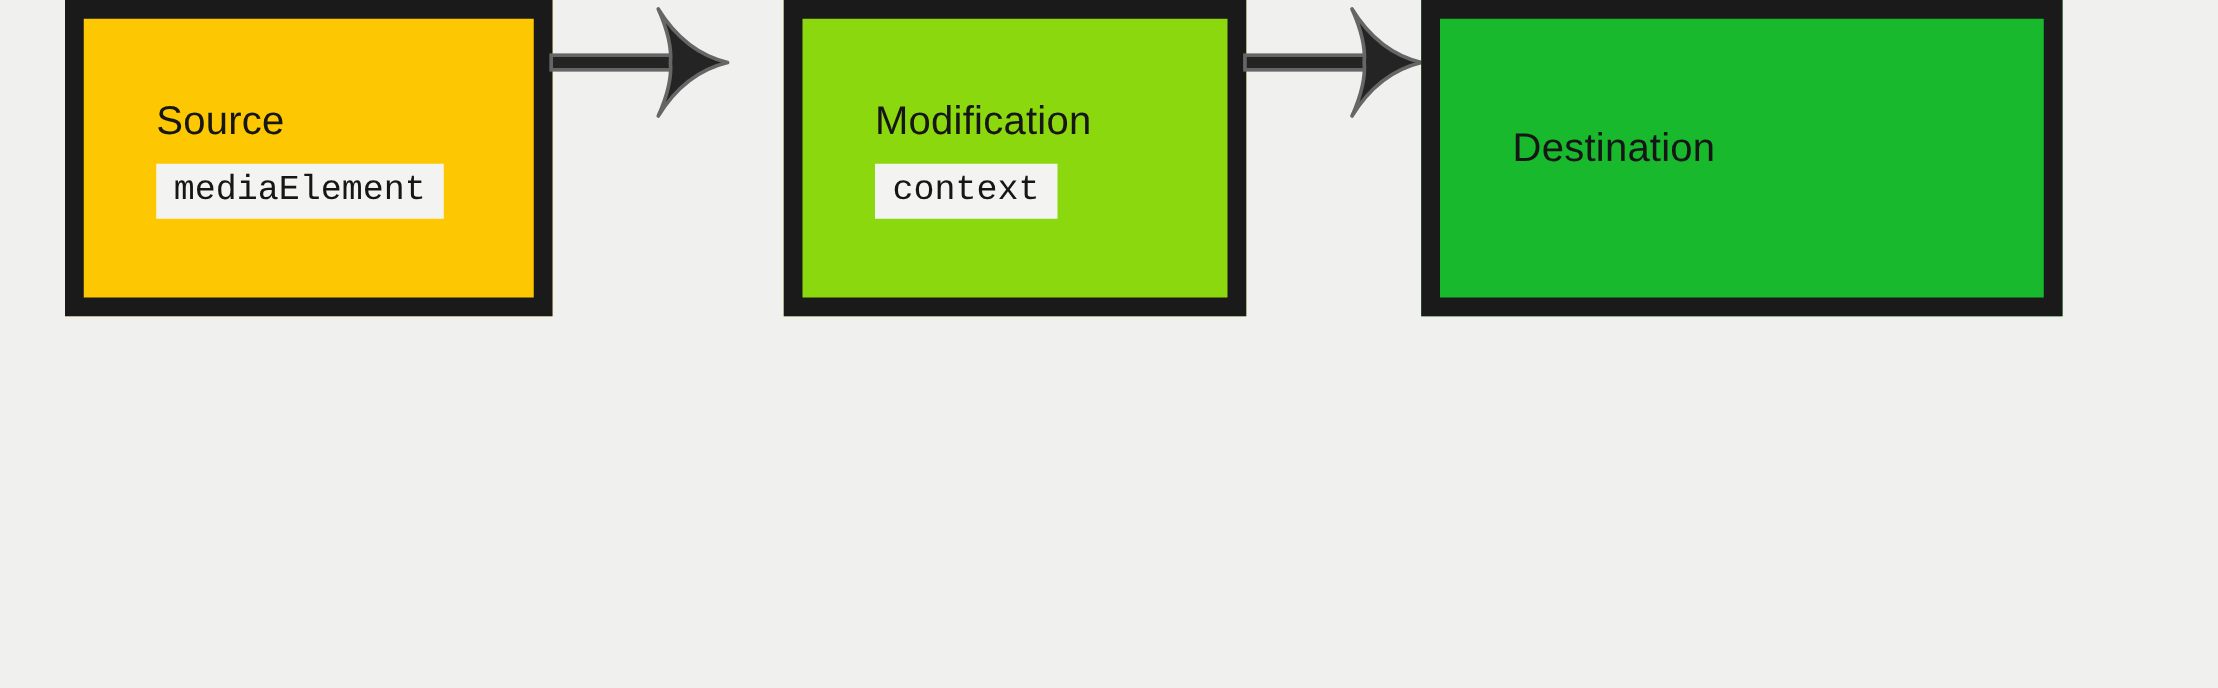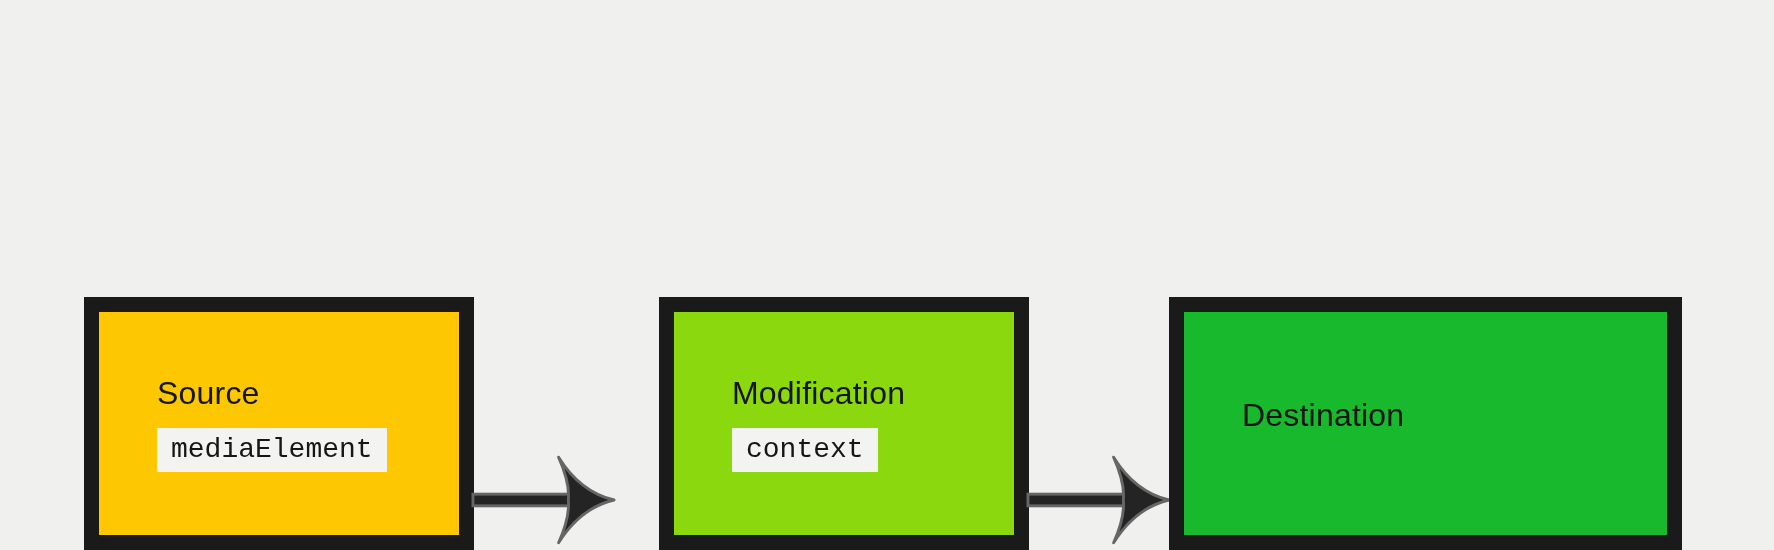--- a/index.html
+++ b/index.html
@@ -6,22 +6,22 @@
     margin: 0;
     padding: 0;
     background: #F0F0EF;
   }
   .canvas {
     position: relative;
     width: 1774px;
     height: 550px;
     background: #F0F0EF;
     display: flex;
-    align-items: flex-end;
-    padding-left: 84px;
+    align-items: flex-start;
+    padding-left: 52px;
     box-sizing: border-box;
     font-family: "Liberation Sans", sans-serif;
     overflow: hidden;
   }
   .node {
     flex: none;
     height: 253px;
     border: 15px solid #1A1A1A;
     box-sizing: border-box;
     display: flex;

